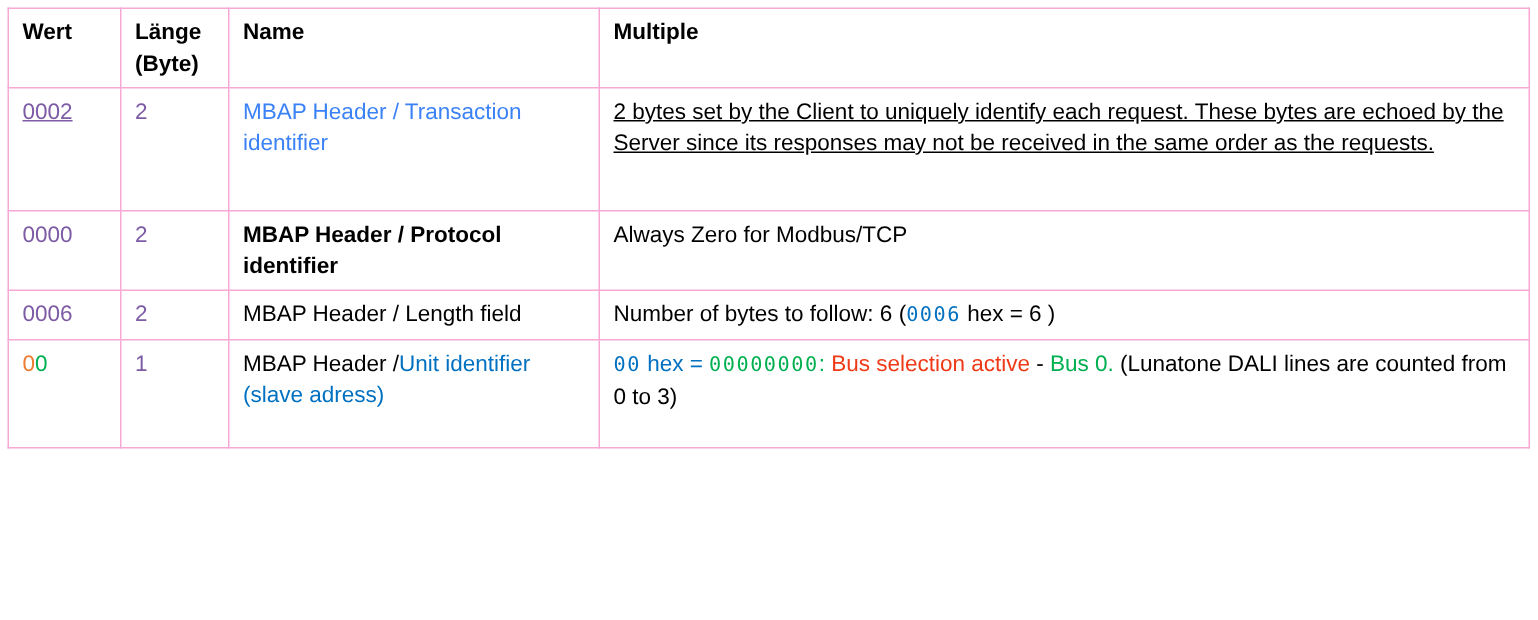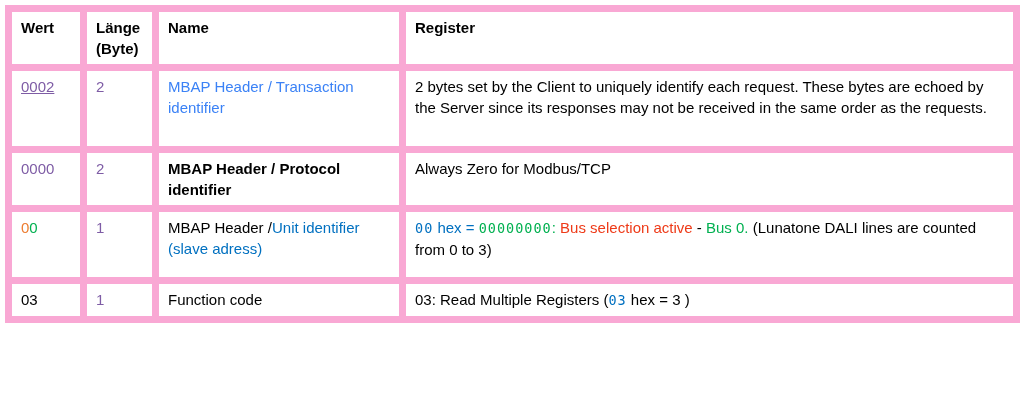--- a/index.html
+++ b/index.html
@@ -14,21 +14,21 @@
   }
   table {
     width: 100%;
     border-collapse: collapse;
     table-layout: fixed;
   }
   col.c-wert   { width: 75px; }
   col.c-laenge { width: 72px; }
   col.c-name   { width: 247px; }
   th, td {
-    border: 7px solid #f9a8d4;
+    border: 1px solid #f9a8d4;
     vertical-align: top;
     text-align: left;
     padding: 5px 9px;
     line-height: 21px;
     overflow: hidden;
   }
   thead tr { height: 52px; }
   th { font-weight: bold; }
   .mono {
     font-family: "DejaVu Sans Mono", monospace;
@@ -44,42 +44,42 @@
     <col class="c-wert">
     <col class="c-laenge">
     <col class="c-name">
     <col class="c-bemerkung">
   </colgroup>
   <thead>
     <tr>
       <th>Wert</th>
       <th>Länge (Byte)</th>
       <th>Name</th>
-      <th>Register</th>
+      <th>Multiple</th>
     </tr>
   </thead>
   <tbody>
       <tr style="height: 82px;">
     <td><span style="color: rgb(126, 92, 165); text-decoration: underline;">0002</span></td>
     <td><span style="color: rgb(126, 92, 165);">2</span></td>
     <td><span style="color: #3b82f6;">MBAP Header / Transaction identifier</span></td>
-    <td><span style="color: rgb(0, 0, 0);">2 bytes set by the Client to uniquely identify each request. These bytes are echoed by the Server since its responses may not be received in the same order as the requests.</span></td>
+    <td><span style="color: rgb(0, 0, 0); text-decoration: underline;">2 bytes set by the Client to uniquely identify each request. These bytes are echoed by the Server since its responses may not be received in the same order as the requests.</span></td>
   </tr>
       <tr style="height: 50px;">
     <td><span style="color: rgb(126, 92, 165);">0000</span></td>
     <td><span style="color: rgb(126, 92, 165);">2</span></td>
     <td><span style="color: rgb(0, 0, 0); font-weight: bold;">MBAP Header / Protocol identifier</span></td>
     <td><span style="color: rgb(0, 0, 0);">Always Zero for Modbus/TCP</span></td>
   </tr>
+      <tr style="height: 31px;">
+    <td><span style="color: rgb(126, 92, 165);">0006</span></td>
+    <td><span style="color: rgb(126, 92, 165);">2</span></td>
+    <td><span style="color: rgb(0, 0, 0);">MBAP Header / Length field</span></td>
+    <td><span style="color: rgb(0, 0, 0);">Number of bytes to follow: 6 (</span><span class="mono" style="color: rgb(0, 112, 192);">0006</span><span style="color: rgb(0, 0, 0);"> hex = 6 )</span></td>
+  </tr>
       <tr style="height: 72px;">
     <td><span style="color: rgb(237, 125, 49);">0</span><span style="color: rgb(0, 176, 80);">0</span></td>
     <td><span style="color: rgb(126, 92, 165);">1</span></td>
     <td><span style="color: rgb(0, 0, 0); text-align: right;">MBAP Header /</span><span style="color: rgb(0, 112, 192);">Unit identifier (slave adress)</span></td>
     <td><span class="mono" style="color: rgb(0, 112, 192);">00</span><span style="color: rgb(0, 112, 192);"> hex = </span><span class="mono" style="color: rgb(0, 176, 80);">00000000</span><span style="color: rgb(0, 176, 80);">: </span><span style="color: rgb(238, 58, 24);">Bus selection active</span><span style="color: rgb(0, 0, 0);"> - </span><span style="color: rgb(0, 176, 80);">Bus 0.</span><span style="color: rgb(0, 0, 0);"> (Lunatone DALI lines are counted from 0 to 3)</span></td>
   </tr>
-      <tr style="height: 31px;">
-    <td><span style="color: rgb(0, 0, 0);">03</span></td>
-    <td><span style="color: rgb(126, 92, 165);">1</span></td>
-    <td><span style="color: rgb(0, 0, 0);">Function code</span></td>
-    <td><span style="color: rgb(0, 0, 0);">03: Read Multiple Registers (</span><span class="mono" style="color: rgb(0, 112, 192);">03</span><span style="color: rgb(0, 0, 0);"> hex = 3 )</span></td>
-  </tr>
     </tbody>
 </table>
 
 </body></html>

